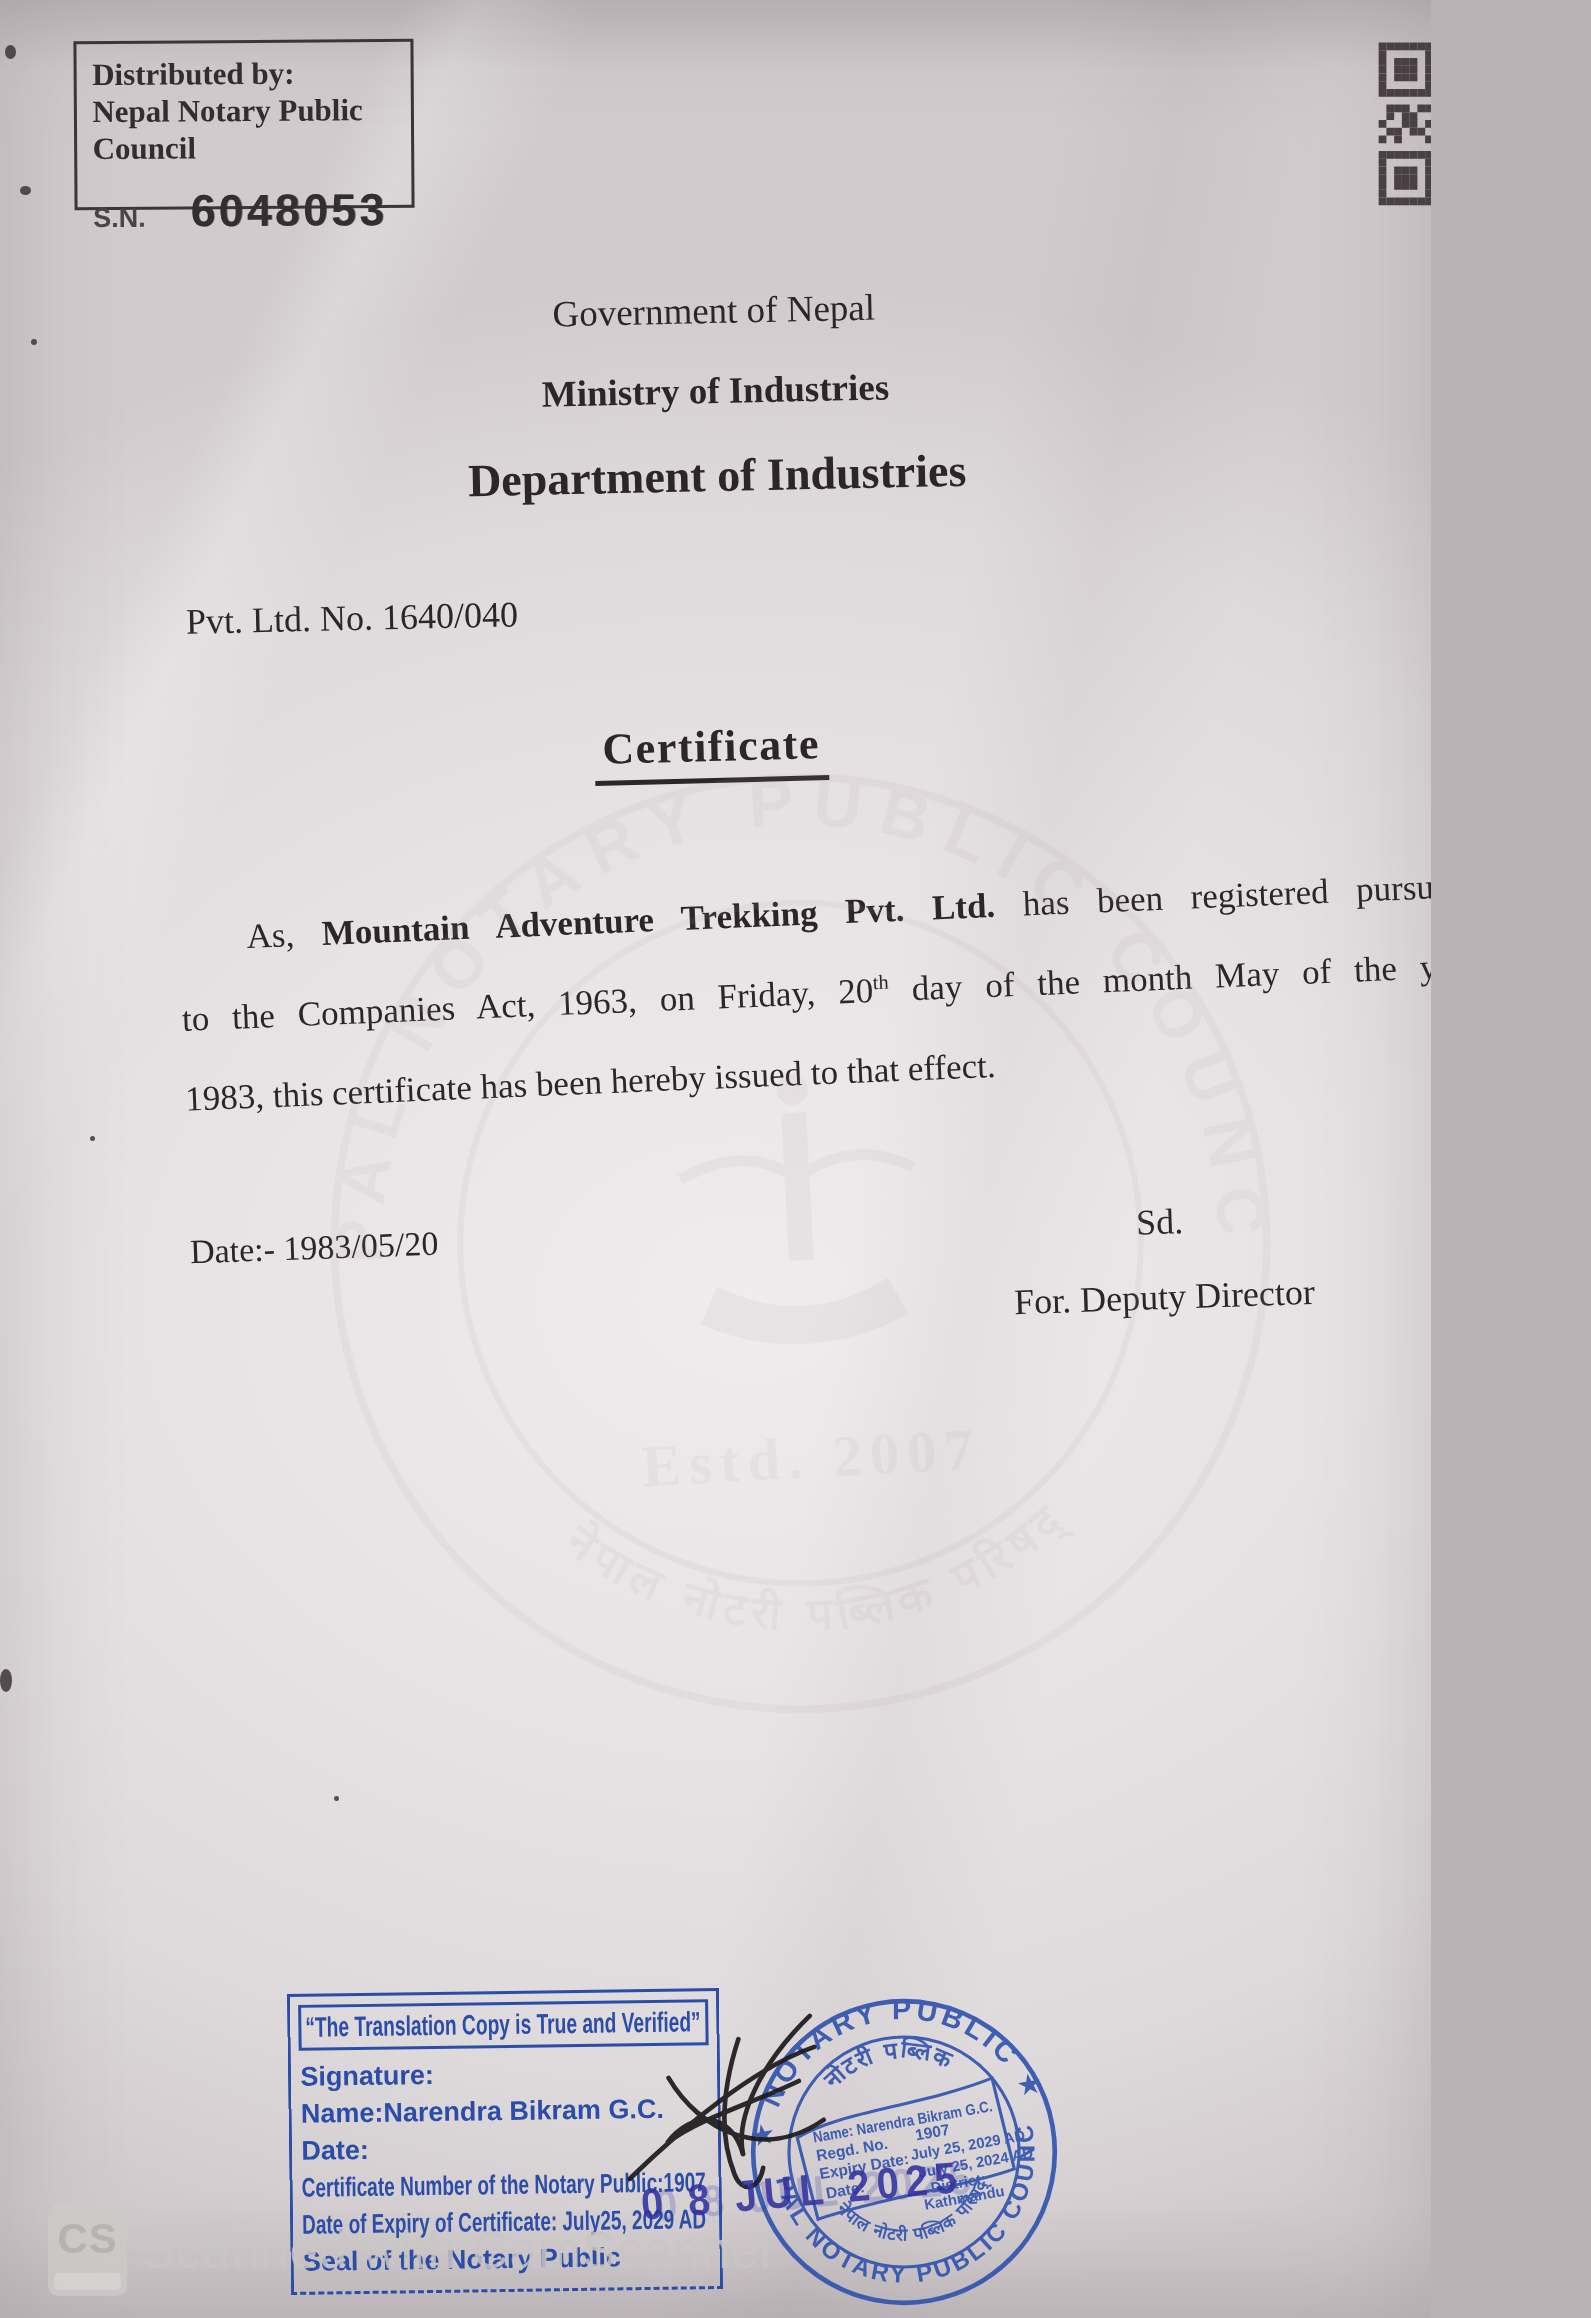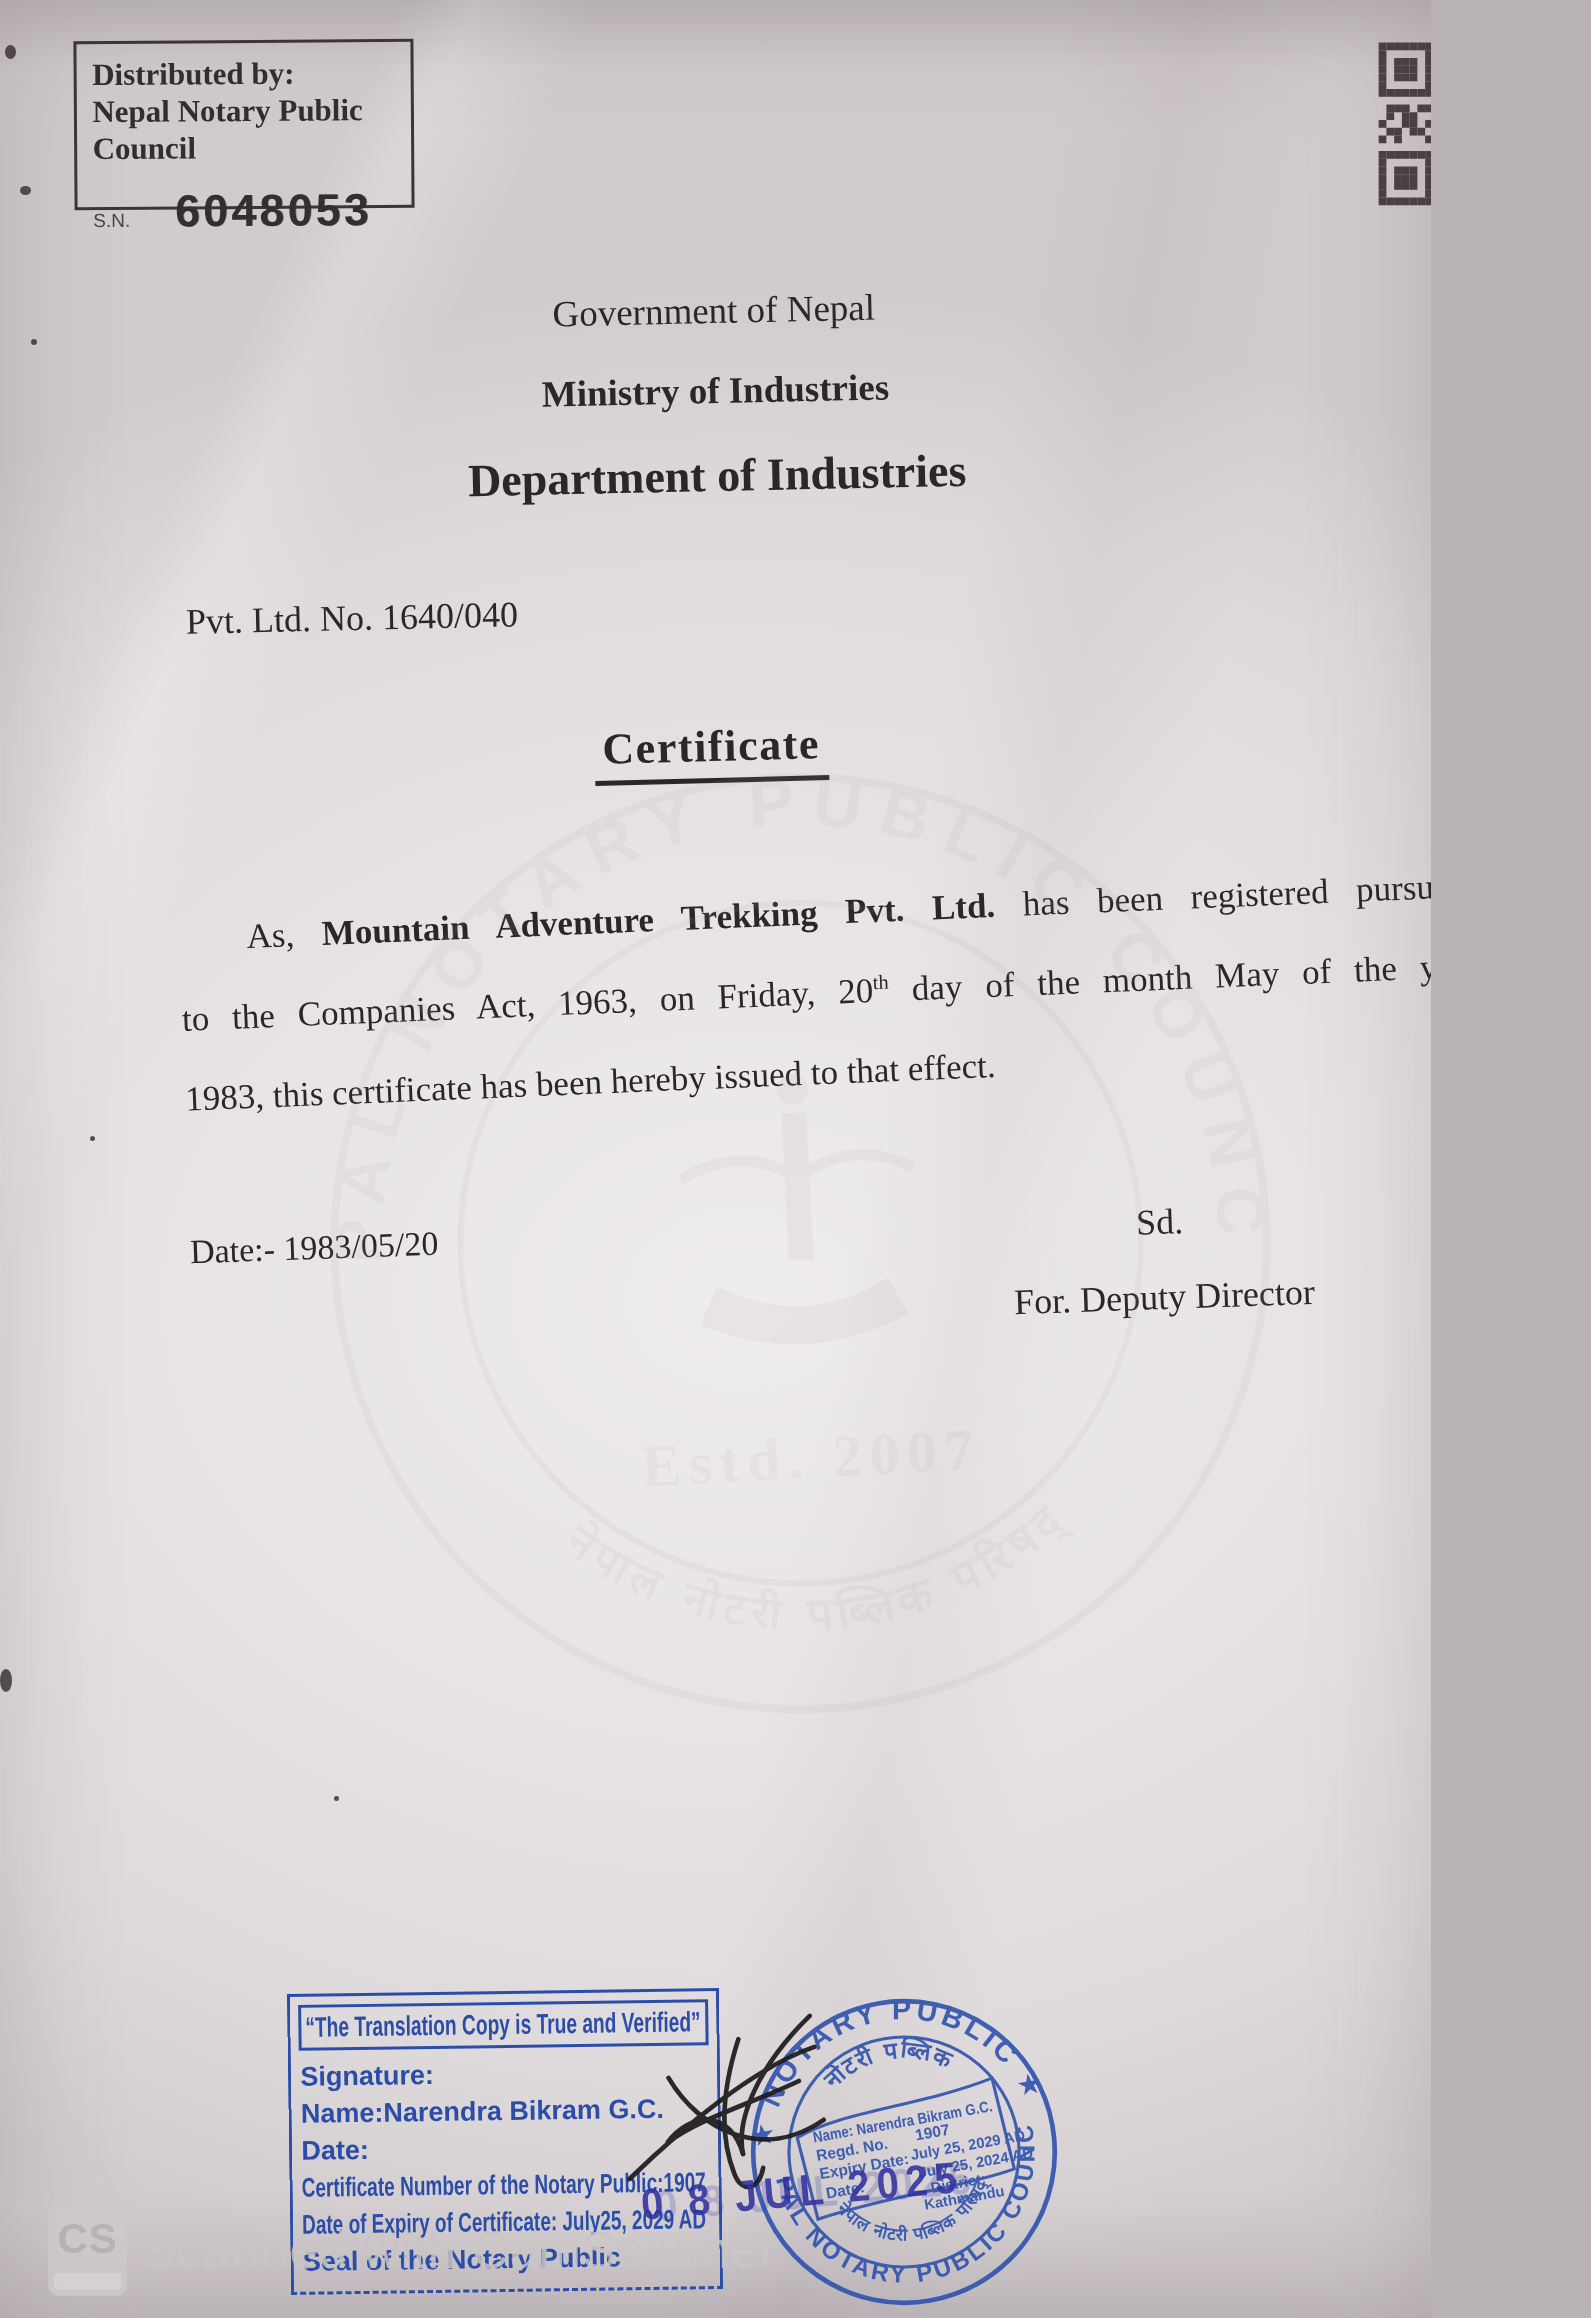--- a/index.html
+++ b/index.html
@@ -17,21 +17,21 @@
   
   .speck{position:absolute;background:#3c3537;border-radius:50%;opacity:.85;}
   
   .distbox{
     position:absolute;left:74px;top:40px;width:340px;height:169px;
     border:3.1px solid #3b3538;padding:12.4px 15.5px;box-sizing:border-box;
     transform:rotate(-.4deg);
   }
   .distbox .dline{font-weight:bold;font-size:31px;line-height:37px;color:#332d2f;}
   .snrow{margin-top:18.6px;display:flex;align-items:baseline;}
-  .snlabel{font-family:"Liberation Sans","DejaVu Sans",sans-serif;font-size:19px;color:#4a4446;}
+  .snlabel{font-family:"Liberation Sans","DejaVu Sans",sans-serif;font-size:27px;color:#4a4446;font-weight:bold;}
   .snnum{font-family:"Liberation Sans","DejaVu Sans",sans-serif;font-weight:bold;font-size:45px;
          letter-spacing:3.1px;color:#332e30;margin-left:45px;text-shadow:0.8px 0 0 rgba(51,46,48,.5);}
   
   .qr{position:absolute;left:1374px;top:39px;}
   
   .hdr{position:absolute;left:0;top:289px;width:100%;text-align:center;transform:rotate(-1.2deg);}
   .h1{font-size:37px;}
   .h2{font-size:37px;font-weight:bold;margin-top:37px;}
   .h3{font-size:46px;font-weight:bold;margin-top:37px;}
   .regno{position:absolute;left:186px;top:597px;font-size:36px;transform:rotate(-1.3deg);}

